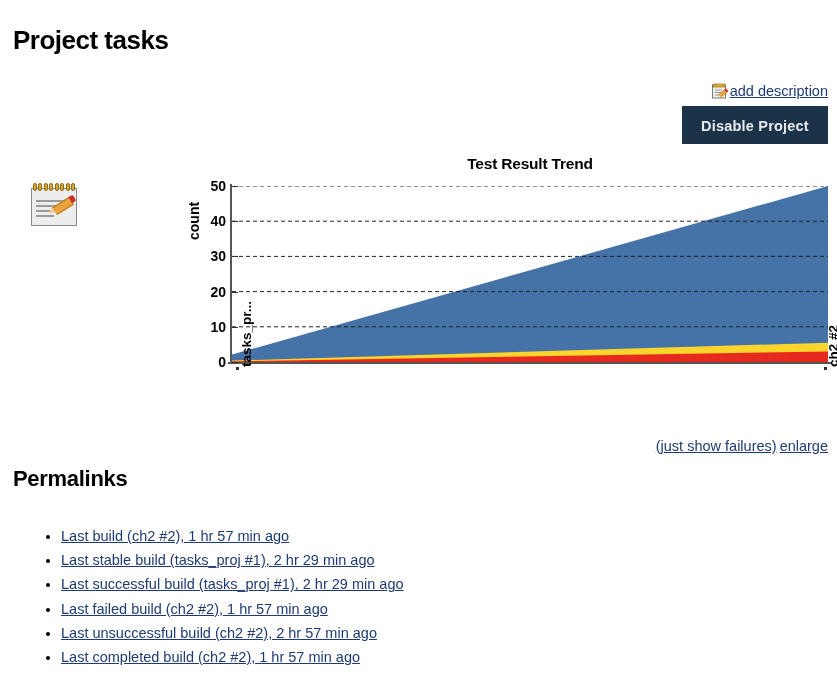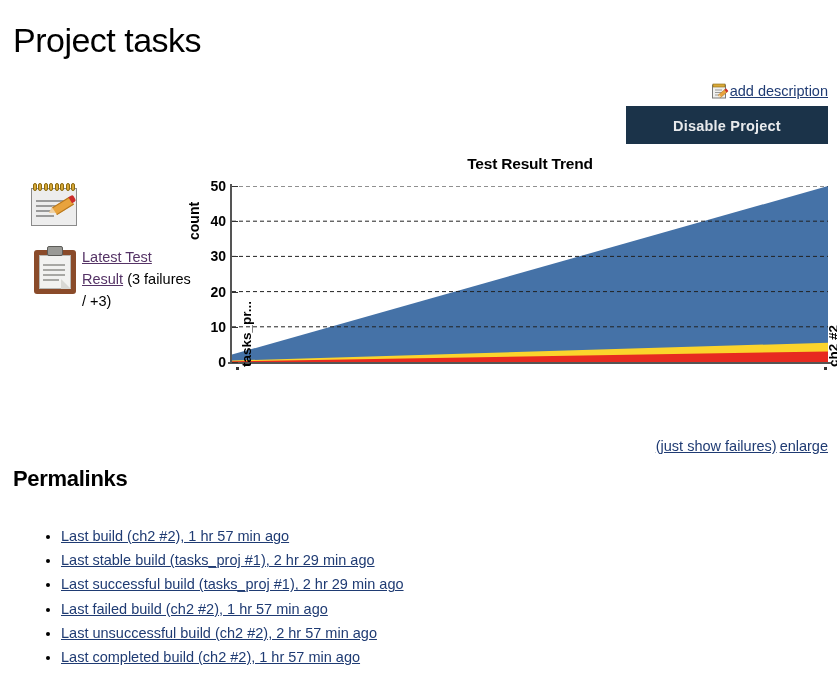--- a/index.html
+++ b/index.html
@@ -14,22 +14,22 @@
     color: #000000;
     overflow: hidden;
     position: relative;
   }
 
   
   #page-title {
     position: absolute;
     left: 13px;
     top: 23px;
-    font-size: 34px;
-    font-weight: normal;
+    font-size: 26px;
+    font-weight: bold;
     letter-spacing: -0.5px;
     line-height: 34px;
   }
 
   
   #desc-row {
     position: absolute;
     right: 9px;
     top: 81px;
     display: flex;
@@ -52,21 +52,21 @@
   }
   a.visited {
     color: #553366;
   }
 
   
   #disable-btn {
     position: absolute;
     right: 9px;
     top: 106px;
-    width: 202px;
+    width: 146px;
     height: 38px;
     background: #1b3349;
     border: none;
     color: #e8eaec;
     font-family: "Liberation Sans", sans-serif;
     font-size: 14.5px;
     font-weight: bold;
     letter-spacing: 0.2px;
     cursor: pointer;
     text-align: center;
@@ -319,37 +319,20 @@
         <span class="notes-line" style="top:32px;width:18px;"></span>
         <span class="pencil">
           <span class="pencil-tip"></span>
           <span class="pencil-body"></span>
           <span class="pencil-eraser"></span>
         </span>
       </span>
     </span>
   </div>
 
-  <div class="nav-item">
-    <span class="nav-icon-wrap">
-      <span class="clip-icon">
-        <span class="clip-board"></span>
-        <span class="clip-paper"></span>
-        <span class="clip-line" style="top:18px;width:22px;"></span>
-        <span class="clip-line" style="top:23px;width:22px;"></span>
-        <span class="clip-line" style="top:28px;width:22px;"></span>
-        <span class="clip-line" style="top:33px;width:16px;"></span>
-        <span class="clip-fold"></span>
-        <span class="clip-clip"></span>
-      </span>
-    </span>
-    <span class="nav-label tight">
-      <a class="link visited">Latest Test Result</a><span class="nav-extra"> (3 failures / +3)</span>
-    </span>
-  </div>
 
 </div>
 
 <div id="chart-title">Test Result Trend</div>
 <div id="y-axis-label">count</div>
 
 <div id="y-ticks">
     <div class="y-tick-label" style="top: 176px;">0</div>
     <div class="y-tick-label" style="top: 140.8px;">10</div>
     <div class="y-tick-label" style="top: 105.6px;">20</div>

